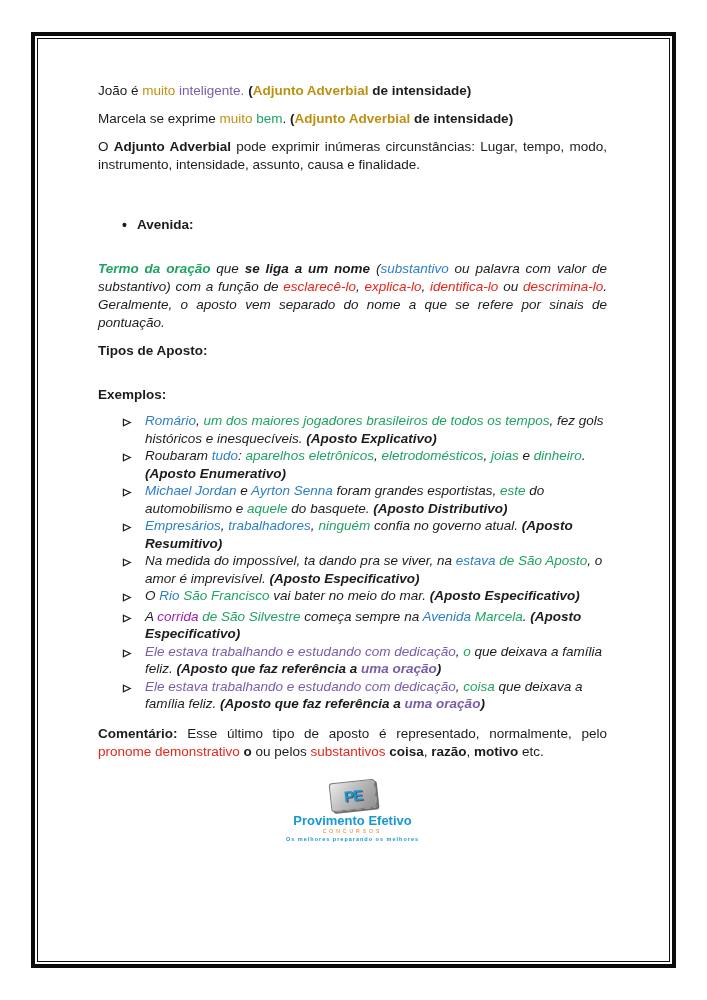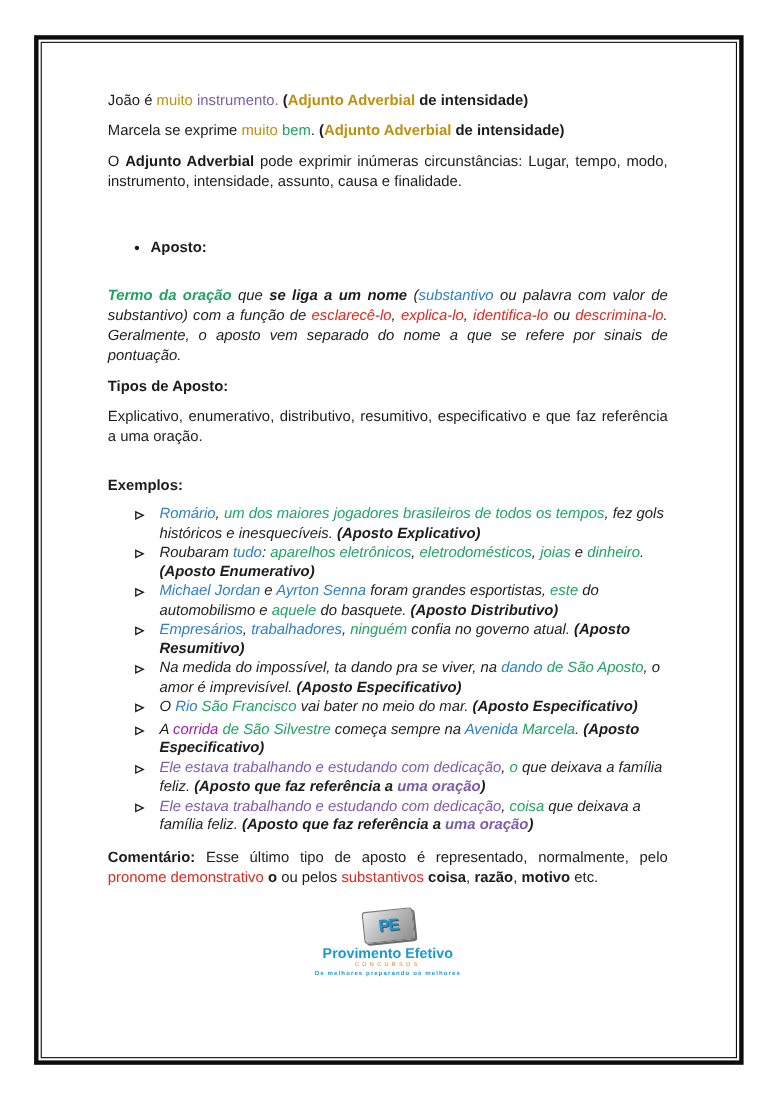--- a/index.html
+++ b/index.html
@@ -43,36 +43,35 @@
 </style>
 </head>
 <body>
 
 <div class="frame">
   <div class="frame-inner"></div>
 </div>
 
 <div class="content">
 
-  <p class="para left"><span>João é </span><span style="color: rgb(191, 144, 16);">muito </span><span style="color: rgb(122, 92, 168);">instrumento.</span><span> </span><span style="font-weight: 700;">(</span><span style="color: rgb(191, 144, 16); font-weight: 700;">Adjunto Adverbial</span><span style="font-weight: 700;"> de intensidade)</span></p>
+  <p class="para left"><span>João é </span><span style="color: rgb(191, 144, 16);">muito </span><span style="color: rgb(122, 92, 168);">inteligente.</span><span> </span><span style="font-weight: 700;">(</span><span style="color: rgb(191, 144, 16); font-weight: 700;">Adjunto Adverbial</span><span style="font-weight: 700;"> de intensidade)</span></p>
 
   <p class="para left"><span>Marcela se exprime </span><span style="color: rgb(191, 144, 16);">muito </span><span style="color: rgb(31, 163, 98);">bem</span><span>. </span><span style="font-weight: 700;">(</span><span style="color: rgb(191, 144, 16); font-weight: 700;">Adjunto Adverbial</span><span style="font-weight: 700;"> de intensidade)</span></p>
 
   <p class="para"><span>O </span><span style="font-weight: 700;">Adjunto Adverbial</span><span> pode exprimir inúmeras circunstâncias: Lugar, tempo, modo, instrumento, intensidade, assunto, causa e finalidade.</span></p>
 
   <div class="bullet-line">
     <span class="bullet-dot">•</span>
-    <span>Aposto:</span>
+    <span>Avenida:</span>
   </div>
 
   <p class="para p-termo"><span style="color: rgb(31, 163, 98); font-weight: 700;">Termo da oração</span><span> que </span><span style="font-weight: 700;">se liga a um nome</span><span> (</span><span style="color: rgb(44, 126, 199);">substantivo</span><span> ou palavra com valor de substantivo) com a função de </span><span style="color: rgb(230, 38, 28);">esclarecê-lo</span><span>, </span><span style="color: rgb(230, 38, 28);">explica-lo</span><span>, </span><span style="color: rgb(230, 38, 28);">identifica-lo</span><span> ou </span><span style="color: rgb(230, 38, 28);">descrimina-lo</span><span>. Geralmente, o aposto vem separado do nome a que se refere por sinais de pontuação.</span></p>
 
   <p class="hd hd-tipos">Tipos de Aposto:</p>
 
-  <p class="para"><span>Explicativo, enumerativo, distributivo, resumitivo, especificativo e que faz referência a uma oração.</span></p>
 
   <p class="hd hd-exemplos">Exemplos:</p>
 
   <div class="examples-list">
       <div class="example-item">
         <span class="arrow"><svg width="10" height="11" viewBox="0 0 14 14">
             <path d="M2 2.5 L11.5 7 L2 11.5 Z" fill="none" stroke="#1c1c1c" stroke-width="1.7"></path>
           </svg></span>
         <span class="example-text"><span style="color: rgb(44, 126, 199);">Romário</span><span>, </span><span style="color: rgb(31, 163, 98);">um dos maiores jogadores brasileiros de todos os tempos</span><span>, fez gols históricos e inesquecíveis. </span><span style="font-weight: 700;">(Aposto Explicativo)</span></span>
       </div>
@@ -91,21 +90,21 @@
       <div class="example-item">
         <span class="arrow"><svg width="10" height="11" viewBox="0 0 14 14">
             <path d="M2 2.5 L11.5 7 L2 11.5 Z" fill="none" stroke="#1c1c1c" stroke-width="1.7"></path>
           </svg></span>
         <span class="example-text"><span style="color: rgb(44, 126, 199);">Empresários</span><span>, </span><span style="color: rgb(44, 126, 199);">trabalhadores</span><span>, </span><span style="color: rgb(31, 163, 98);">ninguém</span><span> confia no governo atual. </span><span style="font-weight: 700;">(Aposto Resumitivo)</span></span>
       </div>
       <div class="example-item">
         <span class="arrow"><svg width="10" height="11" viewBox="0 0 14 14">
             <path d="M2 2.5 L11.5 7 L2 11.5 Z" fill="none" stroke="#1c1c1c" stroke-width="1.7"></path>
           </svg></span>
-        <span class="example-text"><span>Na medida do impossível, ta dando pra se viver, na </span><span style="color: rgb(44, 126, 199);">dando</span><span style="color: rgb(31, 163, 98);"> de São Aposto</span><span>, o amor é imprevisível. </span><span style="font-weight: 700;">(Aposto Especificativo)</span></span>
+        <span class="example-text"><span>Na medida do impossível, ta dando pra se viver, na </span><span style="color: rgb(44, 126, 199);">estava</span><span style="color: rgb(31, 163, 98);"> de São Aposto</span><span>, o amor é imprevisível. </span><span style="font-weight: 700;">(Aposto Especificativo)</span></span>
       </div>
       <div class="example-item">
         <span class="arrow"><svg width="10" height="11" viewBox="0 0 14 14">
             <path d="M2 2.5 L11.5 7 L2 11.5 Z" fill="none" stroke="#1c1c1c" stroke-width="1.7"></path>
           </svg></span>
         <span class="example-text"><span>O </span><span style="color: rgb(44, 126, 199);">Rio</span><span style="color: rgb(31, 163, 98);"> São Francisco</span><span> vai bater no meio do mar. </span><span style="font-weight: 700;">(Aposto Especificativo)</span></span>
       </div>
       <div class="example-item">
         <span class="arrow"><svg width="10" height="11" viewBox="0 0 14 14">
             <path d="M2 2.5 L11.5 7 L2 11.5 Z" fill="none" stroke="#1c1c1c" stroke-width="1.7"></path>

